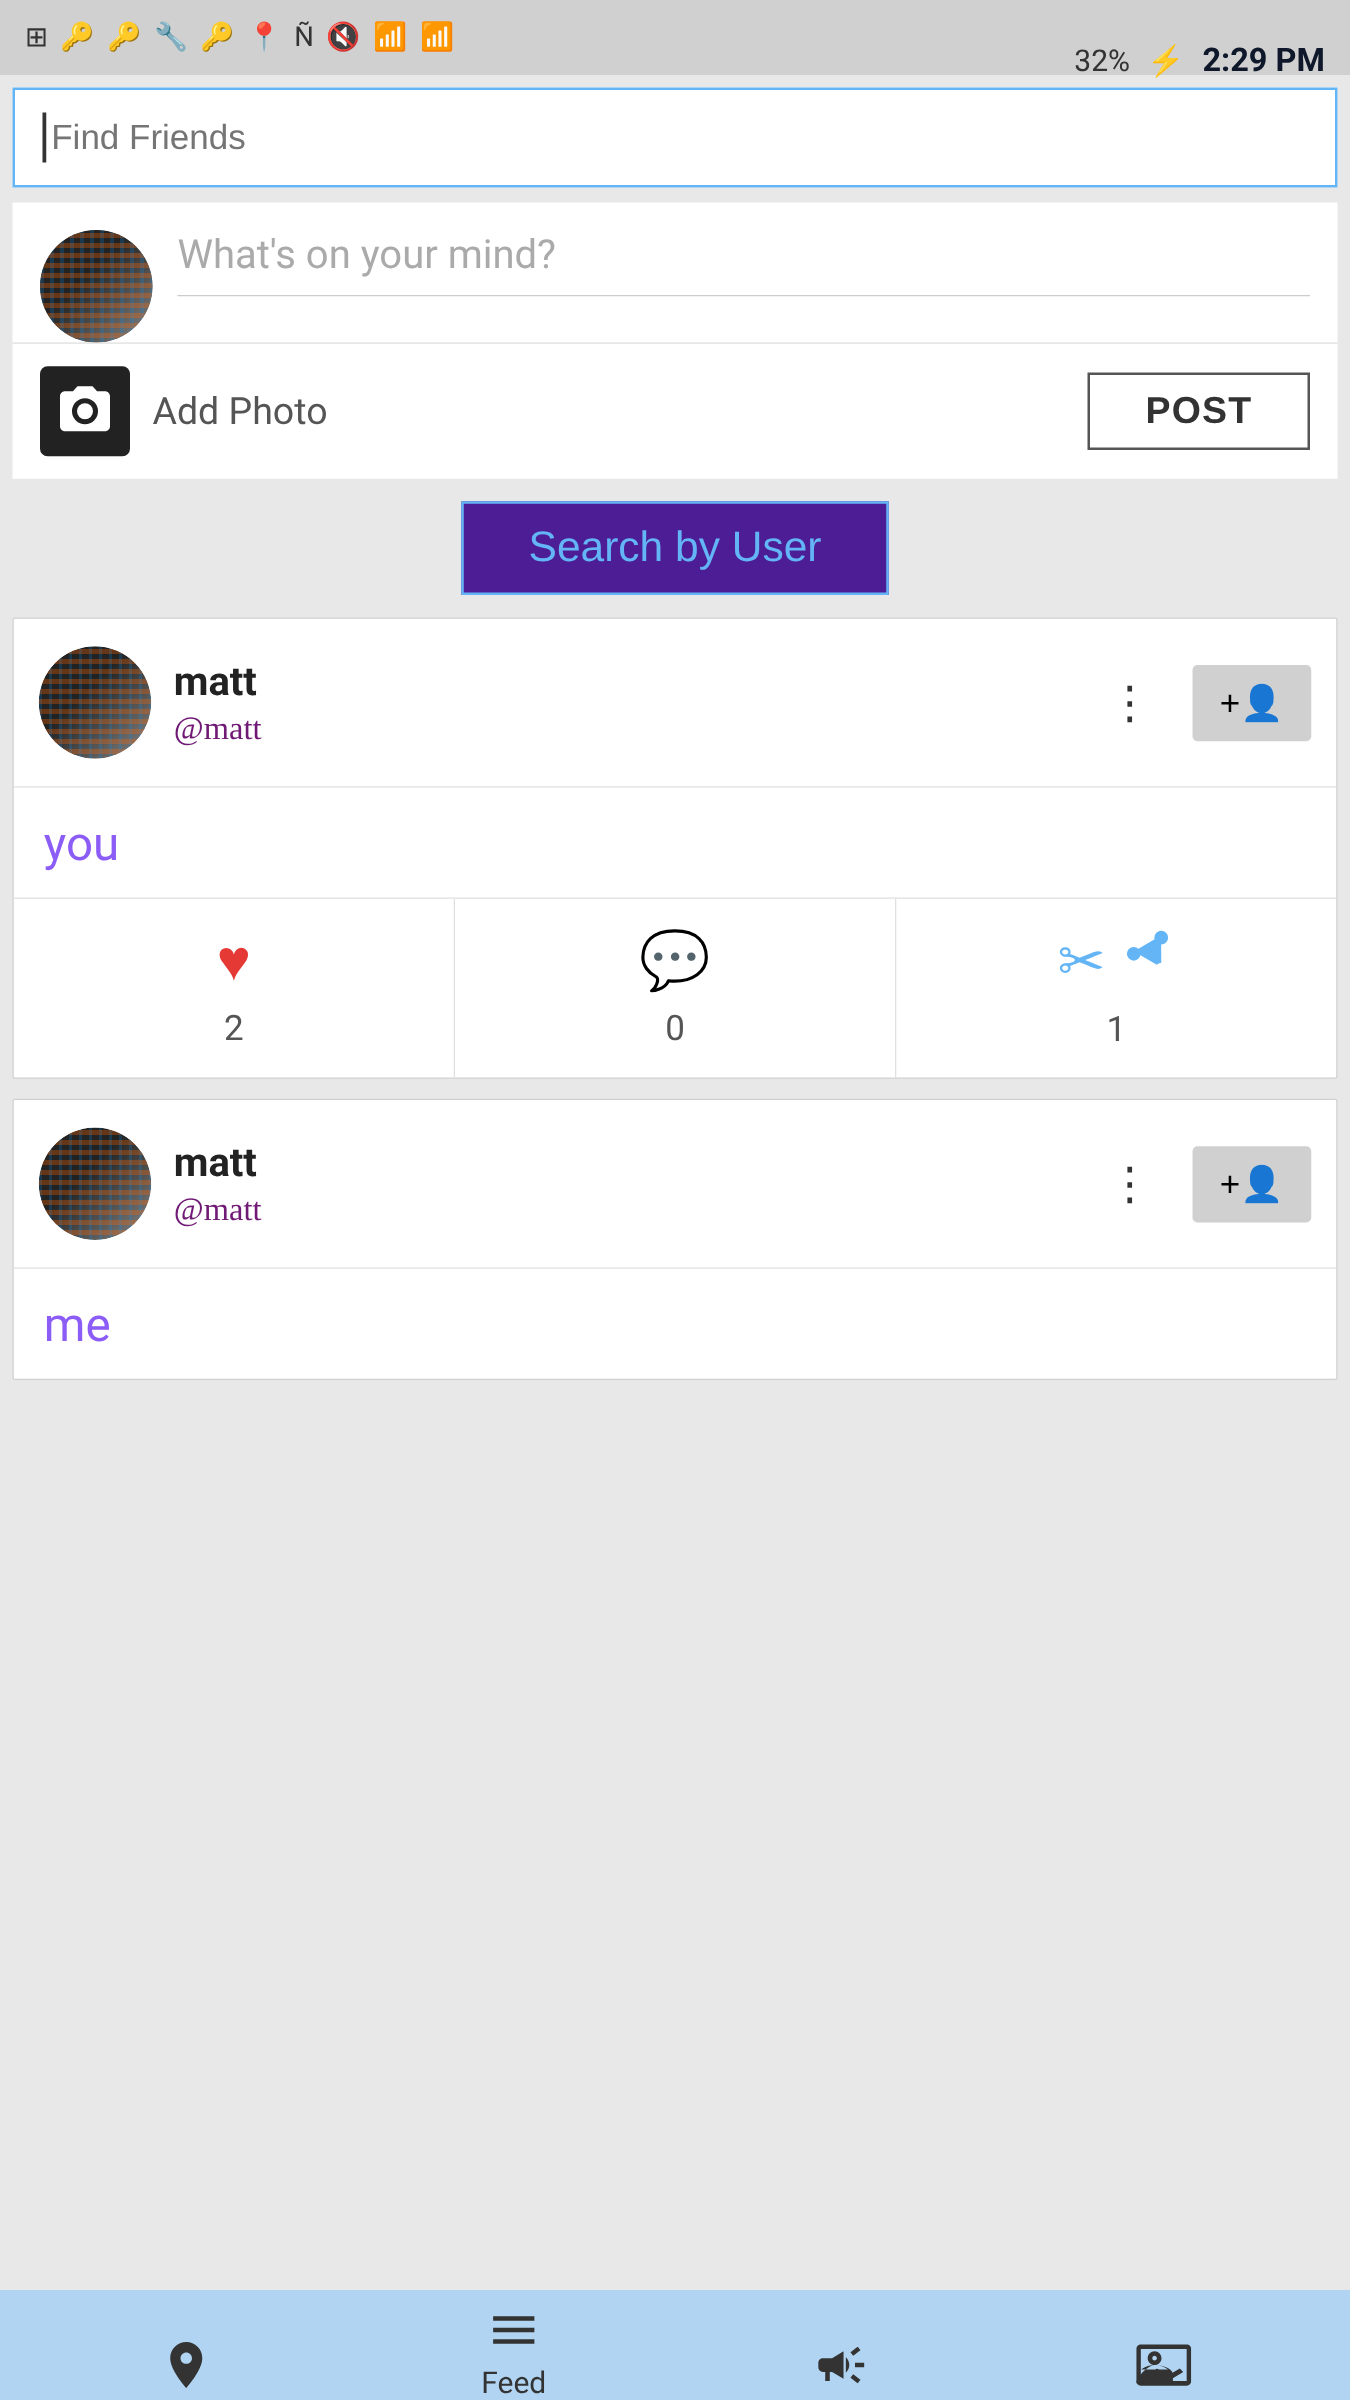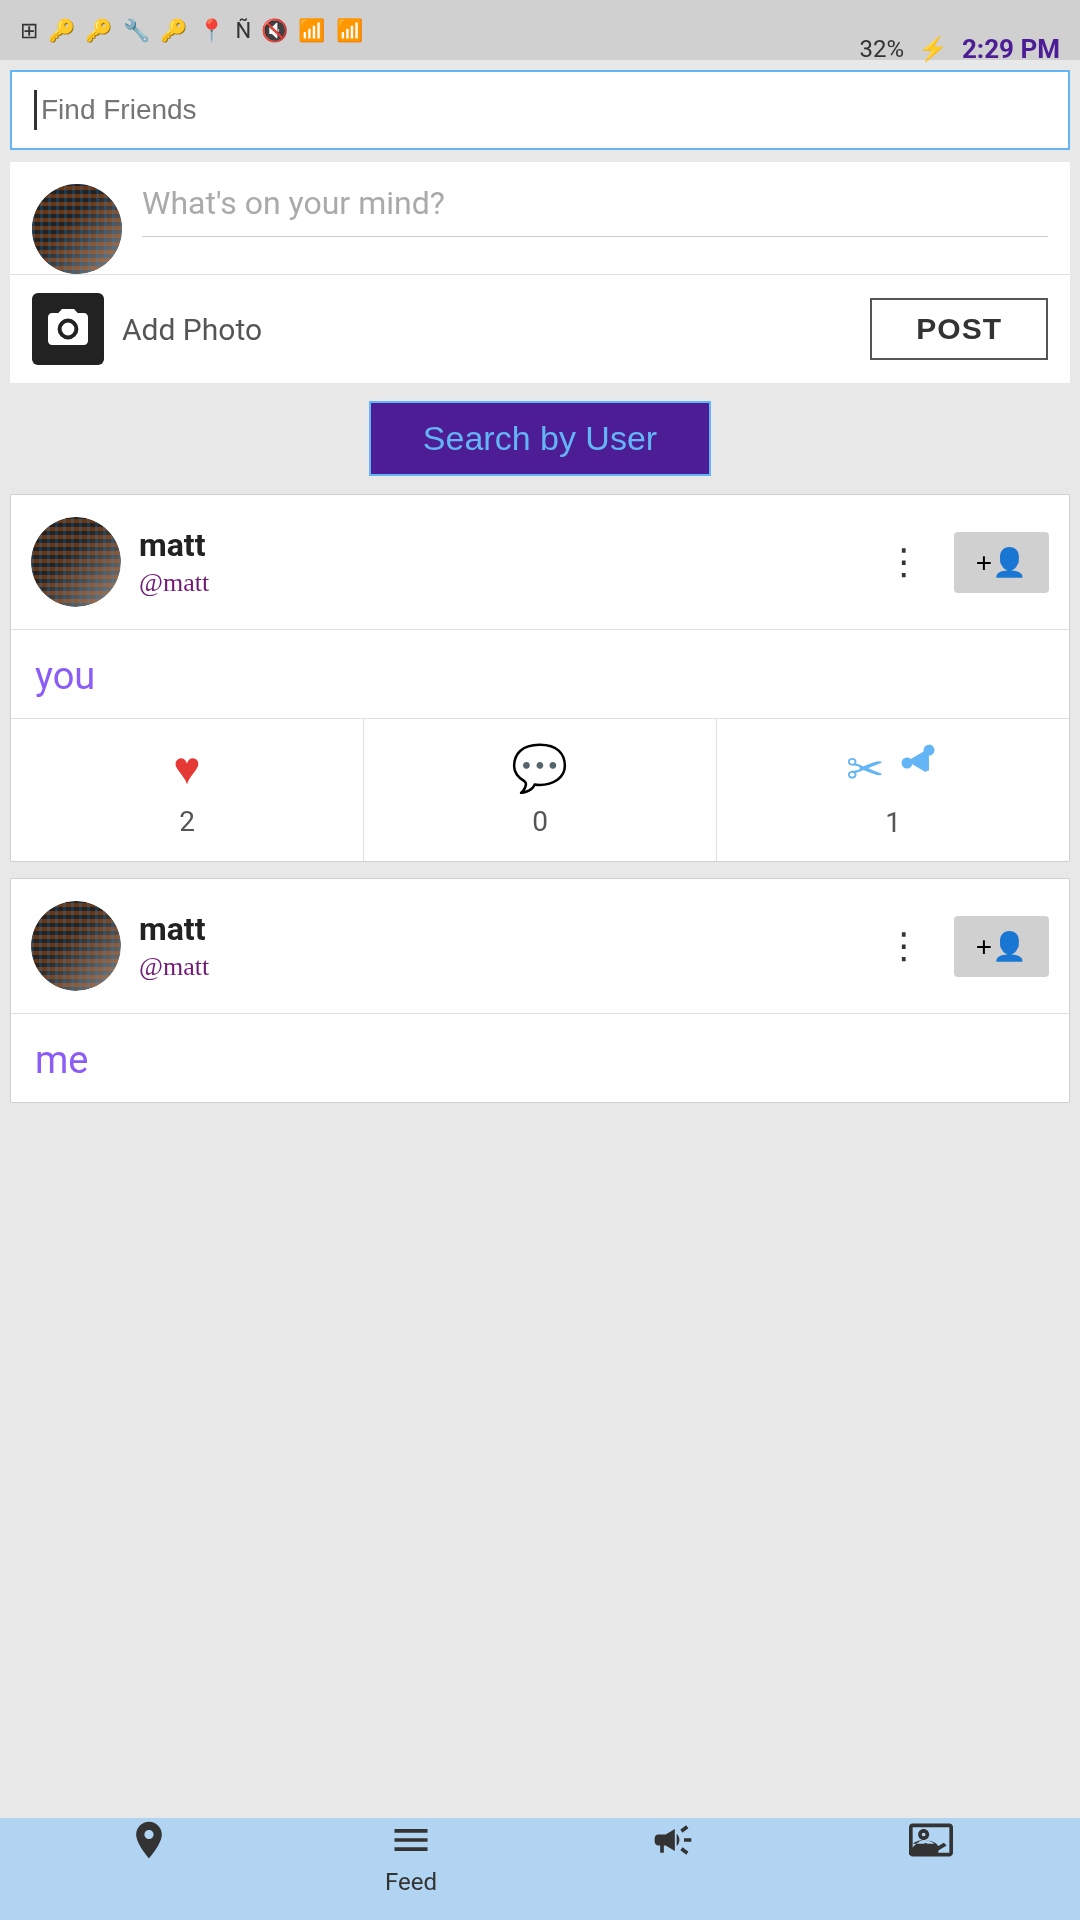--- a/index.html
+++ b/index.html
@@ -35,21 +35,21 @@
       display: flex;
       align-items: center;
       gap: 14px;
       font-size: 24px;
       color: #333;
       margin-top: 37px;
     }
     .status-time {
       font-size: 26px;
       font-weight: bold;
-      color: #4c1d95;
+      color: #0f172a;
     }
 
     
     .find-friends-bar {
       background: white;
       border: 2.5px solid #64b5f6;
       margin: 10px 10px 0 10px;
       padding: 18px 22px;
       display: flex;
       align-items: center;
@@ -264,23 +264,23 @@
       color: #555;
     }
     .heart-icon { color: #e53935; }
     .comment-icon { color: #333; }
     .share-icon { color: #64b5f6; }
 
     
     .bottom-nav {
       margin-top: auto;
       background: #b0d4f1;
-      height: 102px;
-      display: flex;
-      align-items: flex-start;
+      height: 88px;
+      display: flex;
+      align-items: flex-end;
       justify-content: space-around;
       padding: 0 20px;
       position: sticky;
       bottom: 0;
     }
     .nav-item {
       display: flex;
       flex-direction: column;
       align-items: center;
       gap: 6px;

